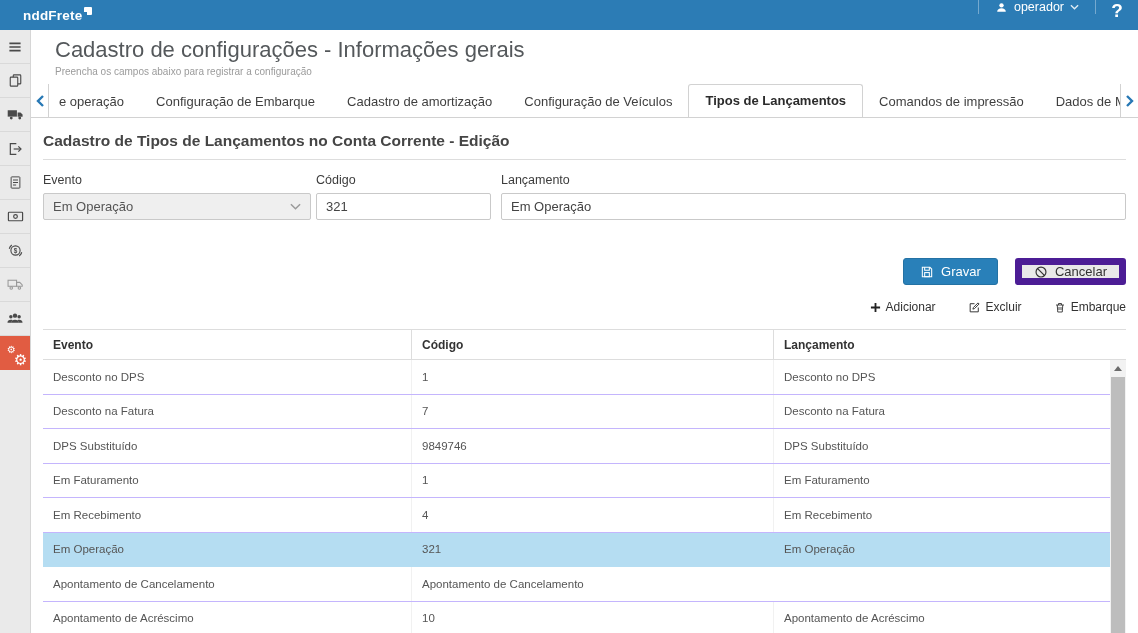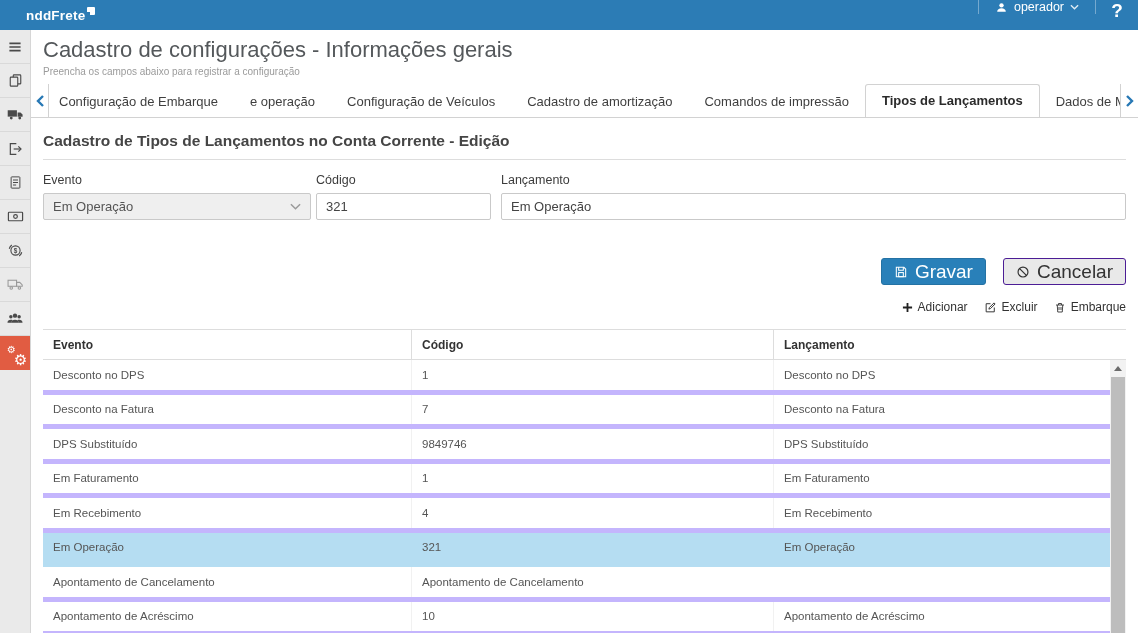--- a/index.html
+++ b/index.html
@@ -3,22 +3,22 @@
 <meta charset="utf-8">
 <style>
   * { margin:0; padding:0; box-sizing:border-box; }
   html,body { width:1138px; height:633px; overflow:hidden; background:#fff;
               font-family:"Liberation Sans", sans-serif; }
 
   
   .topbar { position:absolute; top:0; left:0; right:0; height:30px;
             background:var(--topbar,#2c7cb5); color:#fff; display:flex;
             justify-content:space-between; align-items:stretch; z-index:20; }
-  .brand { display:flex; align-items:center; padding-left:6px; font-size:13.5px;
-           font-weight:bold; letter-spacing:.2px;margin-left:20px; }
+  .brand { display:flex; align-items:center; padding-left:23px; font-size:13.5px;
+           font-weight:bold; letter-spacing:.2px; }
   .brand-mark { position:relative; width:8px; height:8px; background:#fff;
                 margin-left:2px; margin-bottom:8px; border-radius:1px; }
   .brand-mark::after { content:""; position:absolute; left:0; bottom:0; width:3px;
                 height:3px; background:var(--topbar,#2c7cb5); }
   .topbar-right { display:flex; align-items:flex-start; }
   .user-menu { display:flex; align-items:center; gap:6px; padding:0 16px;
                border-left:1px solid rgba(255,255,255,.35);
                border-right:1px solid rgba(255,255,255,.35);
                font-size:12.5px; cursor:pointer; }
   .help-btn { width:42px; display:flex; align-items:center; justify-content:center;
@@ -31,21 +31,21 @@
              align-items:center; justify-content:center; color:#4a4a4a; cursor:pointer; }
   .sb-item.dim { color:#9a9a9a; }
   .sb-item.active { background:var(--sidebar-active,#e15c42); color:#fff;
                     border-color:var(--sidebar-active,#e15c42); }
   .gear-wrap { position:relative; width:20px; height:20px; font-family:"DejaVu Sans",sans-serif; }
   .gear-big { position:absolute; left:-1px; top:0px; font-size:15px; line-height:15px; }
   .gear-small { position:absolute; right:-1px; bottom:-2px; font-size:10px; line-height:10px; }
 
   
   .main { position:absolute; left:31px; top:30px; right:0; bottom:0; background:#fff; }
-  .page-header { padding:6px 0 0 12px; }
+  .page-header { padding:6px 0 0 24px; }
   .page-title { font-size:22px; font-weight:300; color:#54585b; line-height:28px; }
   .page-subtitle { font-size:10px; color:#9b9b9b; margin-top:2px; }
 
   
   .tabbar { display:flex; height:34px; margin-top:7px; border-bottom:1px solid #d2d2d2; }
   .tab-scroll { width:18px; display:flex; align-items:center; justify-content:center;
                 cursor:pointer; flex:0 0 auto; }
   .tab-scroll.left { border-right:1px solid #d2d2d2; }
   .tab-scroll.right { border-left:1px solid #d2d2d2; }
   .tabs { flex:1; display:flex; overflow:hidden; }
@@ -65,41 +65,41 @@
   .field label { font-size:12.5px; color:#3c3c3c; margin-bottom:6px; }
   .control { height:27px; border:1px solid #c9c9c9; border-radius:2px; font-size:13px;
              color:#444; padding:0 9px; background:#fff; font-family:inherit; }
   .select { background:#efefef; color:#555; display:flex; align-items:center;
             justify-content:space-between; cursor:default; }
   .f-evento { width:268px; margin-right:5px; }
   .f-codigo { width:175px; margin-right:10px; }
   .f-lanc { flex:1; }
 
   .btn-row { display:flex; justify-content:flex-end; gap:17px; margin-top:38px; }
-  .btn { height:27px; min-width:95px; font-size:19px; border-radius:3px; padding:0 12px;
+  .btn { height:27px; min-width:95px; font-size:13px; border-radius:3px; padding:0 12px;
          display:inline-flex; align-items:center; justify-content:center; gap:7px;
          cursor:pointer; font-family:inherit; }
   .btn-primary { background:var(--accent,#2980b9); border:1px solid #2472a4; color:#fff; }
-  .btn-default { background:#e9e9e9; border:1px solid #4c1d95; color:#333;text-align:right; }
-
-  .action-links { display:flex; justify-content:flex-end; gap:16px; margin-top:15px;
+  .btn-default { background:#e9e9e9; border:7px solid #4c1d95; color:#333;text-align:right; }
+
+  .action-links { display:flex; justify-content:flex-end; gap:32px; margin-top:15px;
                   font-size:12px; color:#333; align-items:center; }
   .action { display:inline-flex; gap:5px; align-items:center; cursor:pointer; }
 
   
   .table-wrap { margin-top:15px; border-top:1px solid #ddd; }
   .t-header { display:flex; height:30px; border-bottom:1px solid #ddd; font-size:12px;
               font-weight:bold; color:#333; align-items:stretch; }
   .hc { display:flex; align-items:center; padding-left:10px; }
   .c1 { width:368px; flex:0 0 auto; }
   .c2 { width:362px; flex:0 0 auto; }
   .c3 { flex:1; }
   .t-header .c2, .t-header .c3 { border-left:1px solid #ddd; }
   .t-body { position:relative; height:277px; overflow:hidden; }
-  .t-row { display:flex; height:34.5px; border-bottom:5px solid #c4b5fd; font-size:11.5px;
+  .t-row { display:flex; height:34.5px; border-bottom:1px solid #c4b5fd; font-size:11.5px;
            color:#555; align-items:stretch; cursor:pointer; }
   .t-row .cell { display:flex; align-items:center; padding-left:10px; }
   .t-row .c2, .t-row .c3 { border-left:1px solid #f1f1f1; }
   .t-row.selected { background:var(--selected-row,#b5ddf2); border-bottom-color:var(--selected-row,#b5ddf2); }
   .t-row.selected .c2, .t-row.selected .c3 { border-left-color:transparent; }
 
   .scrollbar { position:absolute; right:0; top:0; bottom:0; width:16px; background:#f2f2f2; }
   .sb-up { height:16px; display:flex; align-items:center; justify-content:center;
            background:#f2f2f2; cursor:pointer; }
   .sb-up-arrow { width:0; height:0; border-left:4px solid transparent;
@@ -233,26 +233,26 @@
 
   <div class="tabbar">
     <div class="tab-scroll left">
       <span>
         <svg width="8" height="12" viewBox="0 0 8 12" fill="none" stroke="#2778b5" stroke-width="2.4">
             <path d="M7 1L2 6l5 5"></path>
           </svg>
       </span>
     </div>
     <div class="tabs">
+        <div class="tab">e operação</div>
         <div class="tab">Configuração de Embarque</div>
-        <div class="tab">e operação</div>
+        <div class="tab">Cadastro de amortização</div>
         <div class="tab">Configuração de Veículos</div>
-        <div class="tab">Cadastro de amortização</div>
+        <div class="tab active">Tipos de Lançamentos</div>
         <div class="tab">Comandos de impressão</div>
-        <div class="tab active">Tipos de Lançamentos</div>
         <div class="tab">Dados de Mapeamento</div>
       </div>
     <div class="tab-scroll right">
       <span>
         <svg width="8" height="12" viewBox="0 0 8 12" fill="none" stroke="#2778b5" stroke-width="2.4">
             <path d="M1 1l5 5-5 5"></path>
           </svg>
       </span>
     </div>
   </div>

